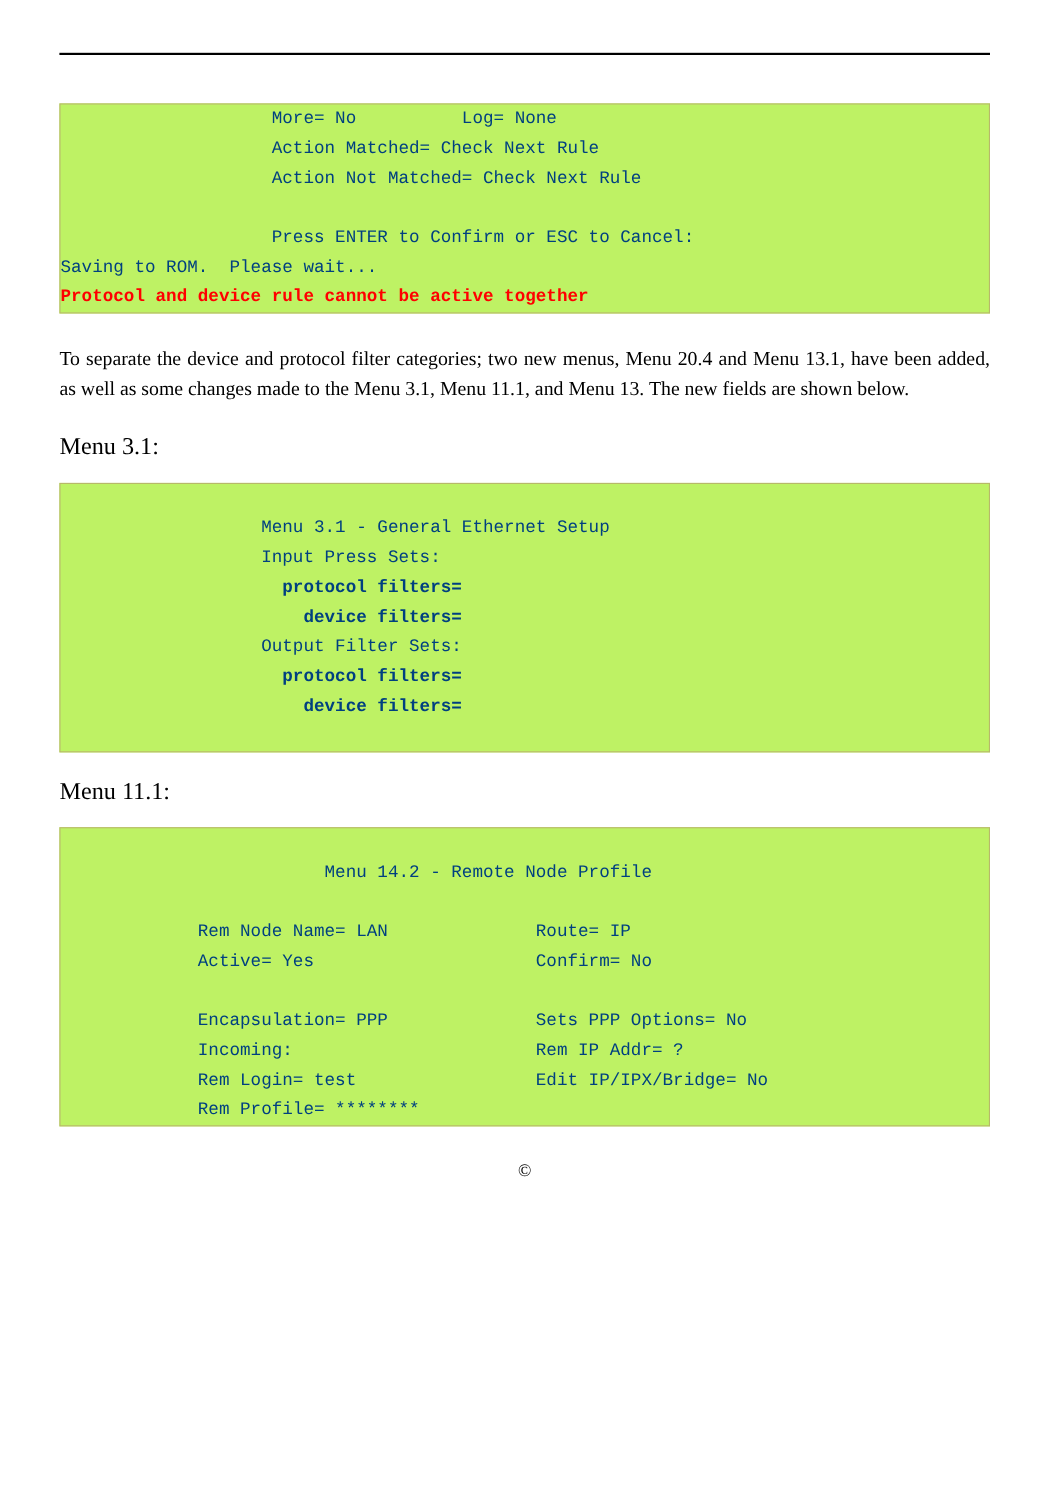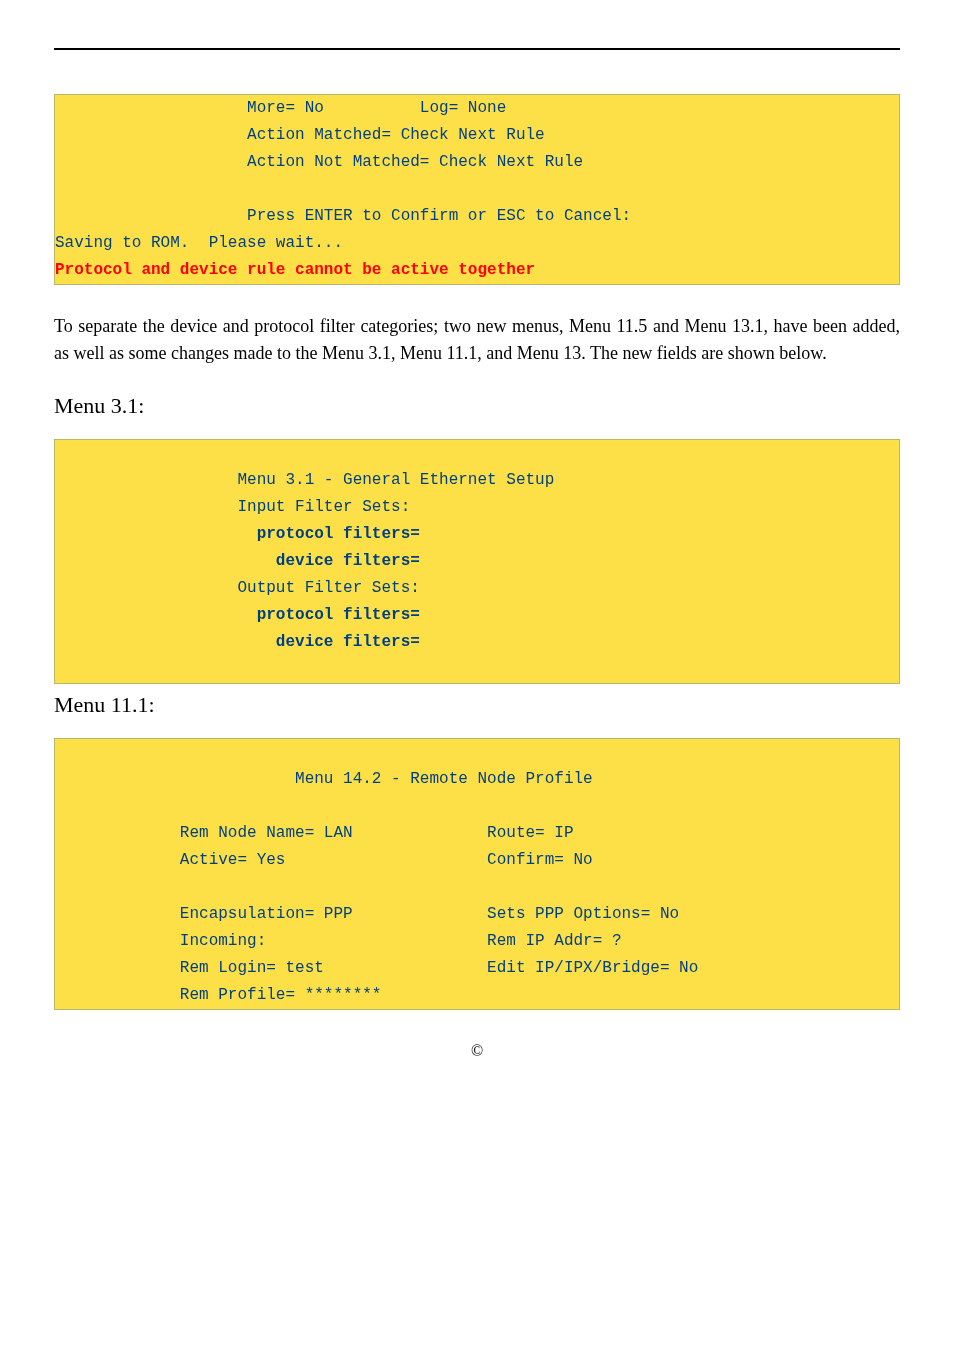--- a/index.html
+++ b/index.html
@@ -21,21 +21,21 @@
     font-size: 26px;
     letter-spacing: 0.5px;
     margin-bottom: 6px;
   }
   .hr {
     border: none;
     border-top: 2px solid #000;
     margin: 0 0 44px 0;
   }
   .termbox {
-    background: #fde047;
+    background: #bef264;
     border: 1px solid #b8b86a;
     padding: 0;
     font-family: "Courier New", Courier, monospace;
     font-size: 16px;
     line-height: 27px;
     color: #004080;
     white-space: pre;
     overflow: hidden;
     margin: 0;
   }
@@ -50,21 +50,21 @@
     font-size: 18px;
     line-height: 27px;
     margin: 28px 0 24px 0;
     text-align: justify;
   }
   .label {
     font-size: 22px;
     margin: 26px 0 20px 0;
   }
   .label.tight {
-    margin-top: 8px;
+    margin-top: 22px;
     margin-bottom: 20px;
   }
   .copyright {
     text-align: center;
     font-size: 16px;
     margin-top: 32px;
   }
 </style>
 </head>
 <body>
@@ -74,27 +74,27 @@
   <hr class="hr">
 
   <pre class="termbox"><span>                    More= No          Log= None</span>
 <span>                    Action Matched= Check Next Rule</span>
 <span>                    Action Not Matched= Check Next Rule</span>
 <span></span>
 <span>                    Press ENTER to Confirm or ESC to Cancel:</span>
 <span>Saving to ROM.  Please wait...</span>
 <span class="red">Protocol and device rule cannot be active together</span></pre>
 
-  <p class="bodytext">To separate the device and protocol filter categories; two new menus, Menu 11.5 and Menu 13.1, have been added, as well as some changes made to the Menu 3.1, Menu 11.1, and Menu 13. The new fields are shown below.</p>
+  <p class="bodytext">To separate the device and protocol filter categories; two new menus, Menu 20.4 and Menu 13.1, have been added, as well as some changes made to the Menu 3.1, Menu 11.1, and Menu 13. The new fields are shown below.</p>
 
   <p class="label">Menu 3.1:</p>
 
   <pre class="termbox"><span></span>
 <span>                   Menu 3.1 - General Ethernet Setup</span>
-<span>                   Input Filter Sets:</span>
+<span>                   Input Press Sets:</span>
 <span>                     </span><span class="bld">protocol filters=</span>
 <span>                       </span><span class="bld">device filters=</span>
 <span>                   Output Filter Sets:</span>
 <span>                     </span><span class="bld">protocol filters=</span>
 <span>                       </span><span class="bld">device filters=</span>
 <span></span>
 <span></span></pre>
 
   <p class="label tight">Menu 11.1:</p>
 

